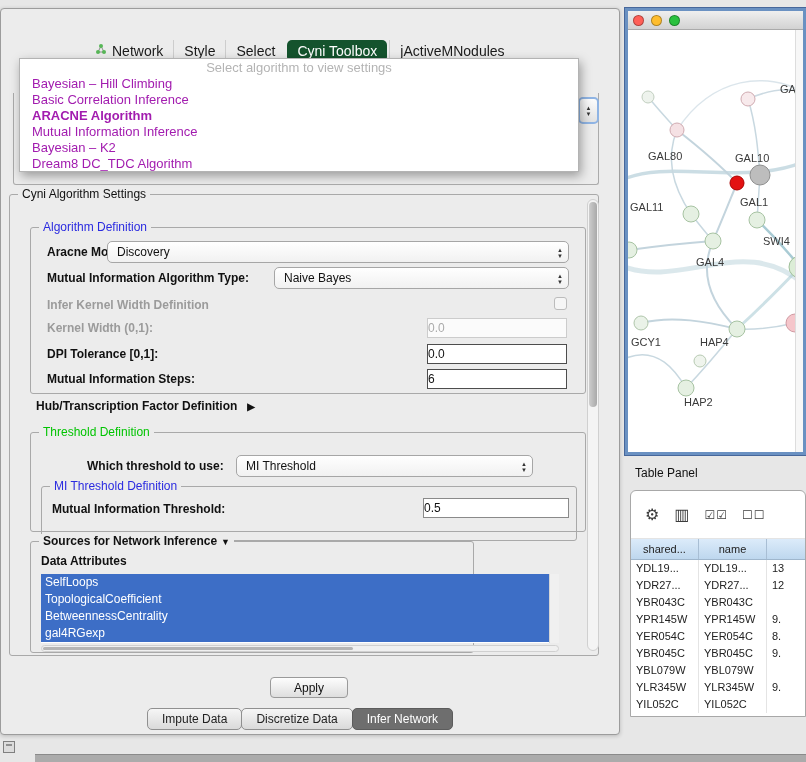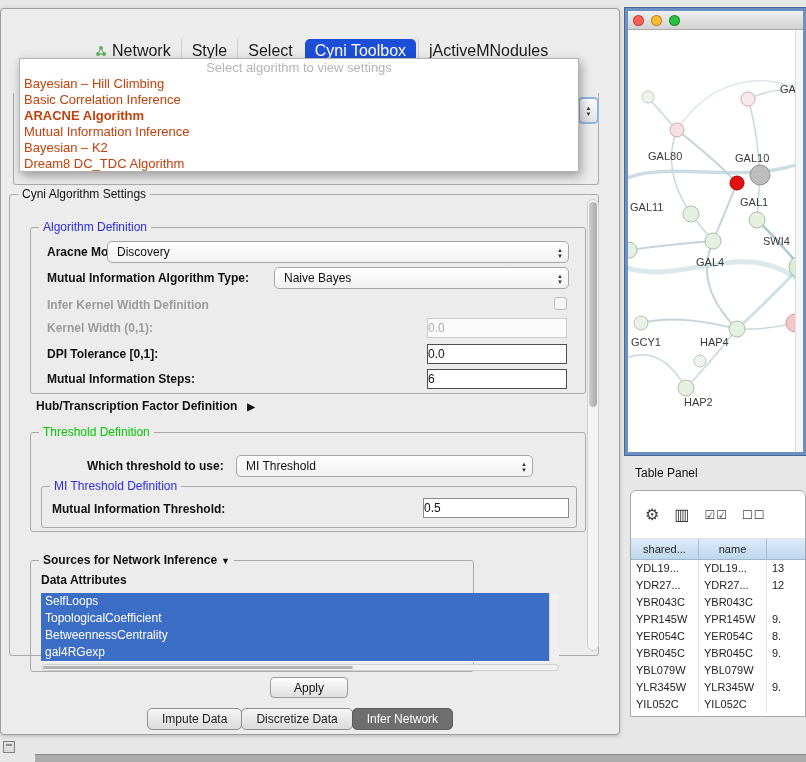--- a/index.html
+++ b/index.html
@@ -7,34 +7,34 @@
   .stage{position:relative;width:806px;height:762px;background:#e7e7e7;overflow:hidden}
 
   
   .cp{position:absolute;left:0;top:8px;width:620px;height:727px;background:#ececec;border:1px solid #9c9c9c;border-radius:4px;box-shadow:0 1px 4px rgba(0,0,0,.2)}
   .cp-titlebar{position:absolute;left:0;top:0;width:100%;height:22px;border-bottom:1px solid #c6c6c6}
   .cp-title{position:absolute;left:8px;top:4px;font-size:13px;color:#111}
   .float-btn{position:absolute;right:27px;top:6px;width:10px;height:10px;border:1.5px solid #3c3c3c;border-radius:2px}
   .close-btn{position:absolute;right:9px;top:3px;font-size:13px;font-weight:bold;color:#111}
 
   .tabbar{position:absolute;left:84px;top:30px;height:24px;display:flex;align-items:center}
-  .tab{display:flex;align-items:center;gap:5px;font-size:16px;color:#1a1a1a;padding:3px 10px;white-space:nowrap}
+  .tab{display:flex;align-items:flex-start;gap:5px;font-size:14px;color:#1a1a1a;padding:3px 10px;white-space:nowrap}
   .tab+.tab{border-left:1px solid #cdcdcd}
-  .tab.selected{background:#1d4ed8;color:#fff;border-radius:5px;border-left:none;margin:0 2px}
+  .tab.selected{background:#14532d;color:#fff;border-radius:5px;border-left:none;margin:0 2px}
   .tabicon{display:flex}
 
   
   .frag-group{position:absolute;left:12px;top:84px;width:586px;height:92px;border:1px solid #ababab;border-top:none;border-radius:0 0 3px 3px;z-index:1}
   .frag-spinner{position:absolute;left:577px;top:88px;width:21px;height:27px;border:2px solid #8fb4e4;border-radius:5px;background:linear-gradient(#fcfcfc,#e2e2e2);z-index:2;display:flex;flex-direction:column;align-items:center;justify-content:center;color:#333}
   .frag-spinner i,.arrows i{display:block;font-style:normal;font-size:6px;line-height:6px}
 
   
   .popup{position:absolute;left:18px;top:49px;width:560px;height:114px;background:#fff;border:1px solid #b3b3b3;box-shadow:2px 4px 10px rgba(0,0,0,.35);z-index:10;padding-top:1px}
   .popup-placeholder{height:16px;line-height:16px;text-align:center;color:#b4b4b4;font-size:13px}
-  .popup-item{height:16px;line-height:16px;padding-left:4px;font-size:13px;color:#c2410c}
+  .popup-item{height:16px;line-height:16px;padding-left:12px;font-size:13px;color:#a21caf}
   .popup-item.bold{font-weight:bold}
 
   
   .group{position:absolute;border:1px solid #a9a9a9;border-radius:3px}
   .group-label{position:absolute;top:-8px;left:8px;background:#ececec;padding:0 4px;font-size:12px;color:#111;white-space:nowrap}
   .group-label.blue{color:#2b2be0}
   .group-label.green{color:#00c400}
   .settings-group{left:8px;top:185px;width:590px;height:462px}
   .vscroll{position:absolute;left:577px;top:4px;width:12px;height:452px;background:#f4f4f4;border:1px solid #d0d0d0;border-radius:6px}
   .vthumb{position:absolute;left:1px;top:2px;width:8px;height:205px;background:linear-gradient(90deg,#cdcdcd,#a9a9a9);border-radius:5px}
@@ -45,22 +45,22 @@
   .arrows{position:absolute;right:5px;top:5px;color:#333}
   .field{position:absolute;height:20px;background:#fff;border:1px solid #4d4d4d;font-size:12px;line-height:18px;text-align:left;padding-right:6px;color:#111}
   .field.disabled{border-color:#cccccc;background:#fbfbfb;color:#ababab}
   .checkbox{position:absolute;width:13px;height:13px;border:1px solid #bcbcbc;background:#f6f6f6;border-radius:3px}
 
   .algdef{left:20px;top:32px;width:556px;height:167px}
   .hub-row{position:absolute;left:26px;top:204px;font-size:12px;font-weight:bold;color:#111}
   .tri{font-size:10px;margin-left:10px}
   .tri-down{font-size:9px;margin-left:4px}
   .thresh{left:20px;top:237px;width:556px;height:100px}
-  .migroup{left:10px;top:53px;width:536px;height:42px}
-  .sources{left:20px;top:365px;width:444px;height:112px}
+  .migroup{left:10px;top:53px;width:536px;height:55px}
+  .sources{left:20px;top:346px;width:444px;height:112px}
   .attr-list{position:absolute;left:10px;top:32px;width:518px;height:69px;background:#fff;overflow:hidden}
   .list-item{height:17px;line-height:17px;font-size:12px;padding-left:4px;color:#fff;background:#3d6ec6;width:calc(100% - 10px)}
   .list-vscroll{position:absolute;right:0;top:0;width:10px;height:100%;background:#f0f0f0;border-left:1px solid #d5d5d5}
   .hscroll{position:absolute;left:10px;top:103px;width:518px;height:7px;background:#f0f0f0;border:1px solid #d0d0d0;border-radius:4px}
   .hthumb{position:absolute;left:1px;top:1px;width:310px;height:3px;background:#b5b5b5;border-radius:3px}
 
   .apply-btn{position:absolute;left:269px;top:668px;width:78px;height:21px;background:linear-gradient(#fdfdfd,#dedede);border:1px solid #9a9a9a;border-radius:4px;font-size:12px;font-family:inherit;color:#111}
   .bottom-tabs{position:absolute;left:146px;top:699px;display:flex}
   .seg{font-size:12px;padding:3px 14px;border:1px solid #909090;background:linear-gradient(#f6f6f6,#dadada);color:#222;border-radius:5px;margin-right:-1px;white-space:nowrap}
   .seg.selected{background:#6e6e6e;color:#fff;border-color:#5c5c5c}

